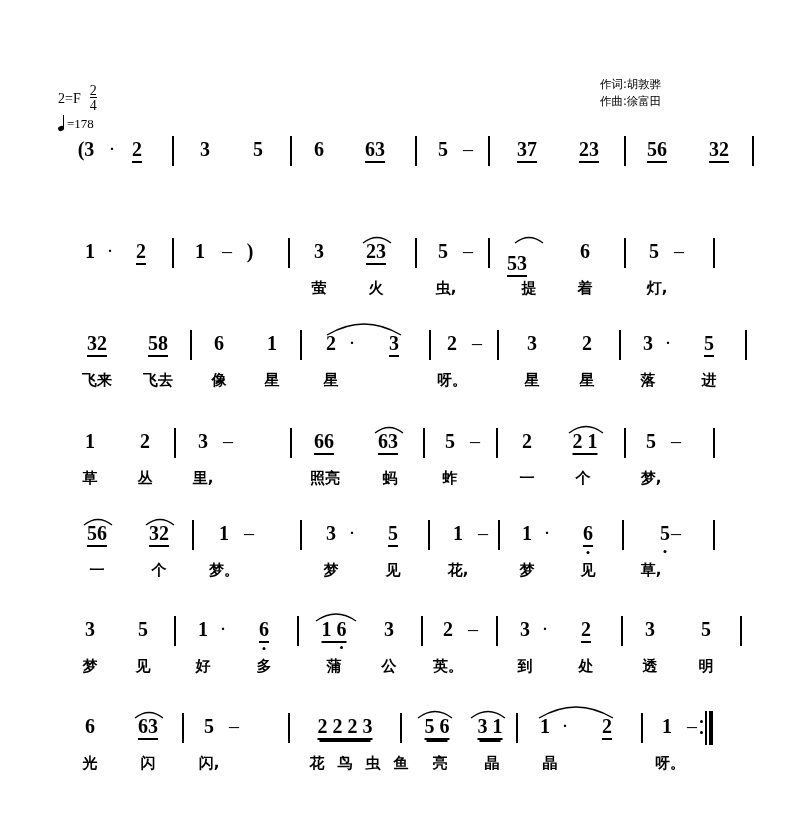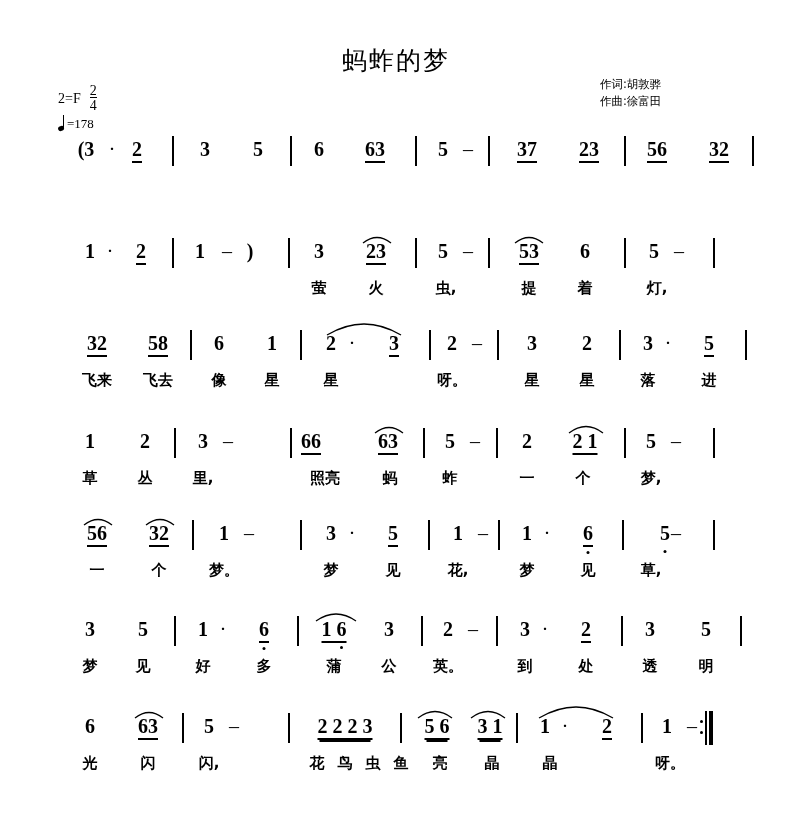--- a/index.html
+++ b/index.html
@@ -105,21 +105,20 @@
     white-space:pre;
     transform:translateX(-50%);
     text-align:center;
   }
 </style>
 </head>
 <body>
 
 <div class="sheet">
 
-  <div class="title">蚂蚱的梦</div>
 
   <div class="credits">
     <div>作词:胡敦骅</div>
     <div>作曲:徐富田</div>
   </div>
 
   <div class="keyblock">
     <div class="key-row">
       <span class="key-sig">2=F</span>
       <span class="meter">
@@ -171,21 +170,21 @@
       <span class="n u1" style="left:376px;">23</span>
       <span class="slur" style="left:362px;top:-7px;">
         <svg width="30" height="11">
             <path d="M1,10 Q15,-1 29,10" fill="none" stroke="#000" stroke-width="1.3"></path>
           </svg>
       </span>
       <span class="bar" style="left:415px;"></span>
       <span class="n" style="left:443px;">5</span>
       <span class="n dash" style="left:468px;">–</span>
       <span class="bar" style="left:488px;"></span>
-      <span class="n u1" style="left:529px;">53</span>
+      <span class="n u1" style="left:517px;margin-top:12px;">53</span>
       <span class="slur" style="left:514px;top:-7px;">
         <svg width="30" height="11">
             <path d="M1,10 Q15,-1 29,10" fill="none" stroke="#000" stroke-width="1.3"></path>
           </svg>
       </span>
       <span class="n" style="left:585px;">6</span>
       <span class="bar" style="left:624px;"></span>
       <span class="n" style="left:654px;">5</span>
       <span class="n dash" style="left:679px;">–</span>
       <span class="bar" style="left:713px;"></span>
@@ -243,21 +242,21 @@
   </div>
 
   <div class="system" style="top:430px;">
     <div class="notes">
       <span class="n" style="left:90px;">1</span>
       <span class="n" style="left:145px;">2</span>
       <span class="bar" style="left:174px;"></span>
       <span class="n" style="left:203px;">3</span>
       <span class="n dash" style="left:228px;">–</span>
       <span class="bar" style="left:290px;"></span>
-      <span class="n u1" style="left:311px;">66</span>
+      <span class="n u1" style="left:324px;">66</span>
       <span class="n u1" style="left:388px;">63</span>
       <span class="slur" style="left:374px;top:-7px;">
         <svg width="30" height="11">
             <path d="M1,10 Q15,-1 29,10" fill="none" stroke="#000" stroke-width="1.3"></path>
           </svg>
       </span>
       <span class="bar" style="left:423px;"></span>
       <span class="n" style="left:450px;">5</span>
       <span class="n dash" style="left:475px;">–</span>
       <span class="bar" style="left:496px;"></span>

